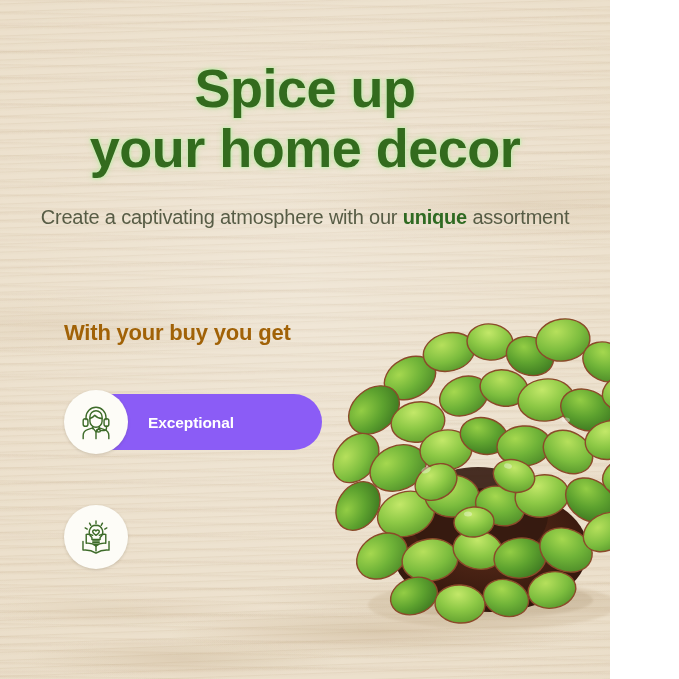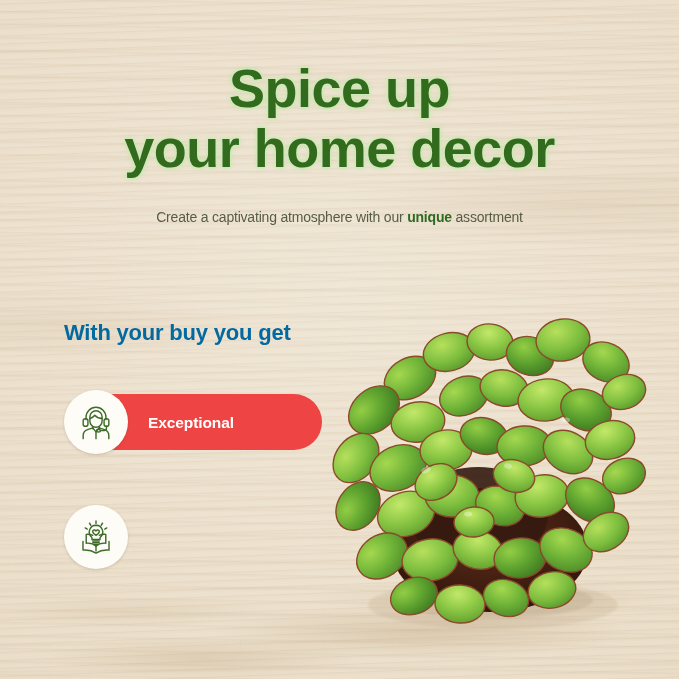--- a/index.html
+++ b/index.html
@@ -6,21 +6,21 @@
 
   html, body {
     width: 679px;
     height: 679px;
     overflow: hidden;
     font-family: "Liberation Sans", sans-serif;
   }
 
   #canvas {
     position: relative;
-    width: 679px;
+    width: 610px;
     height: 679px;
     overflow: hidden;
     background-color: #ece0cc;
   }
 
   
   .wood-base {
     position:absolute; inset:0;
     background:
       linear-gradient(180deg,
@@ -91,39 +91,39 @@
        0 0 6px rgba(190,228,160,0.85);
   }
   .headline .line2 { display:block; }
 
   
   .subtitle {
     position:absolute;
     left:0; right:0;
     top:204px;
     text-align:center;
-    font-size:14px;
+    font-size:20px;
     line-height:26px;
     color:#575c45;
     letter-spacing:-0.2px;
     white-space:nowrap;
   }
   .subtitle b {
     color:#2f6a22;
     font-weight:700;
   }
 
   
   .buy-heading {
     position:absolute;
     left:64px;
     top:320px;
     font-size:22px;
     font-weight:700;
-    color:#0369a1;
+    color:#a16207;
     letter-spacing:-0.2px;
   }
 
   
   .plant-photo {
     position:absolute;
     left:318px;
     top:300px;
     width:340px;
     height:335px;
@@ -139,21 +139,21 @@
   }
   .benefit-1 { top:390px; }
   .benefit-2 { top:505px; }
 
   .pill {
     position:absolute;
     left:22px;
     top:4px;
     width:236px;
     height:56px;
-    background:#ef4444;
+    background:#8b5cf6;
     border-radius:32px;
     display:flex;
     align-items:center;
     padding-left:62px;
     padding-right:10px;
   }
   .pill-label {
     color:#ffffff;
     font-weight:700;
     font-size:15.5px;

